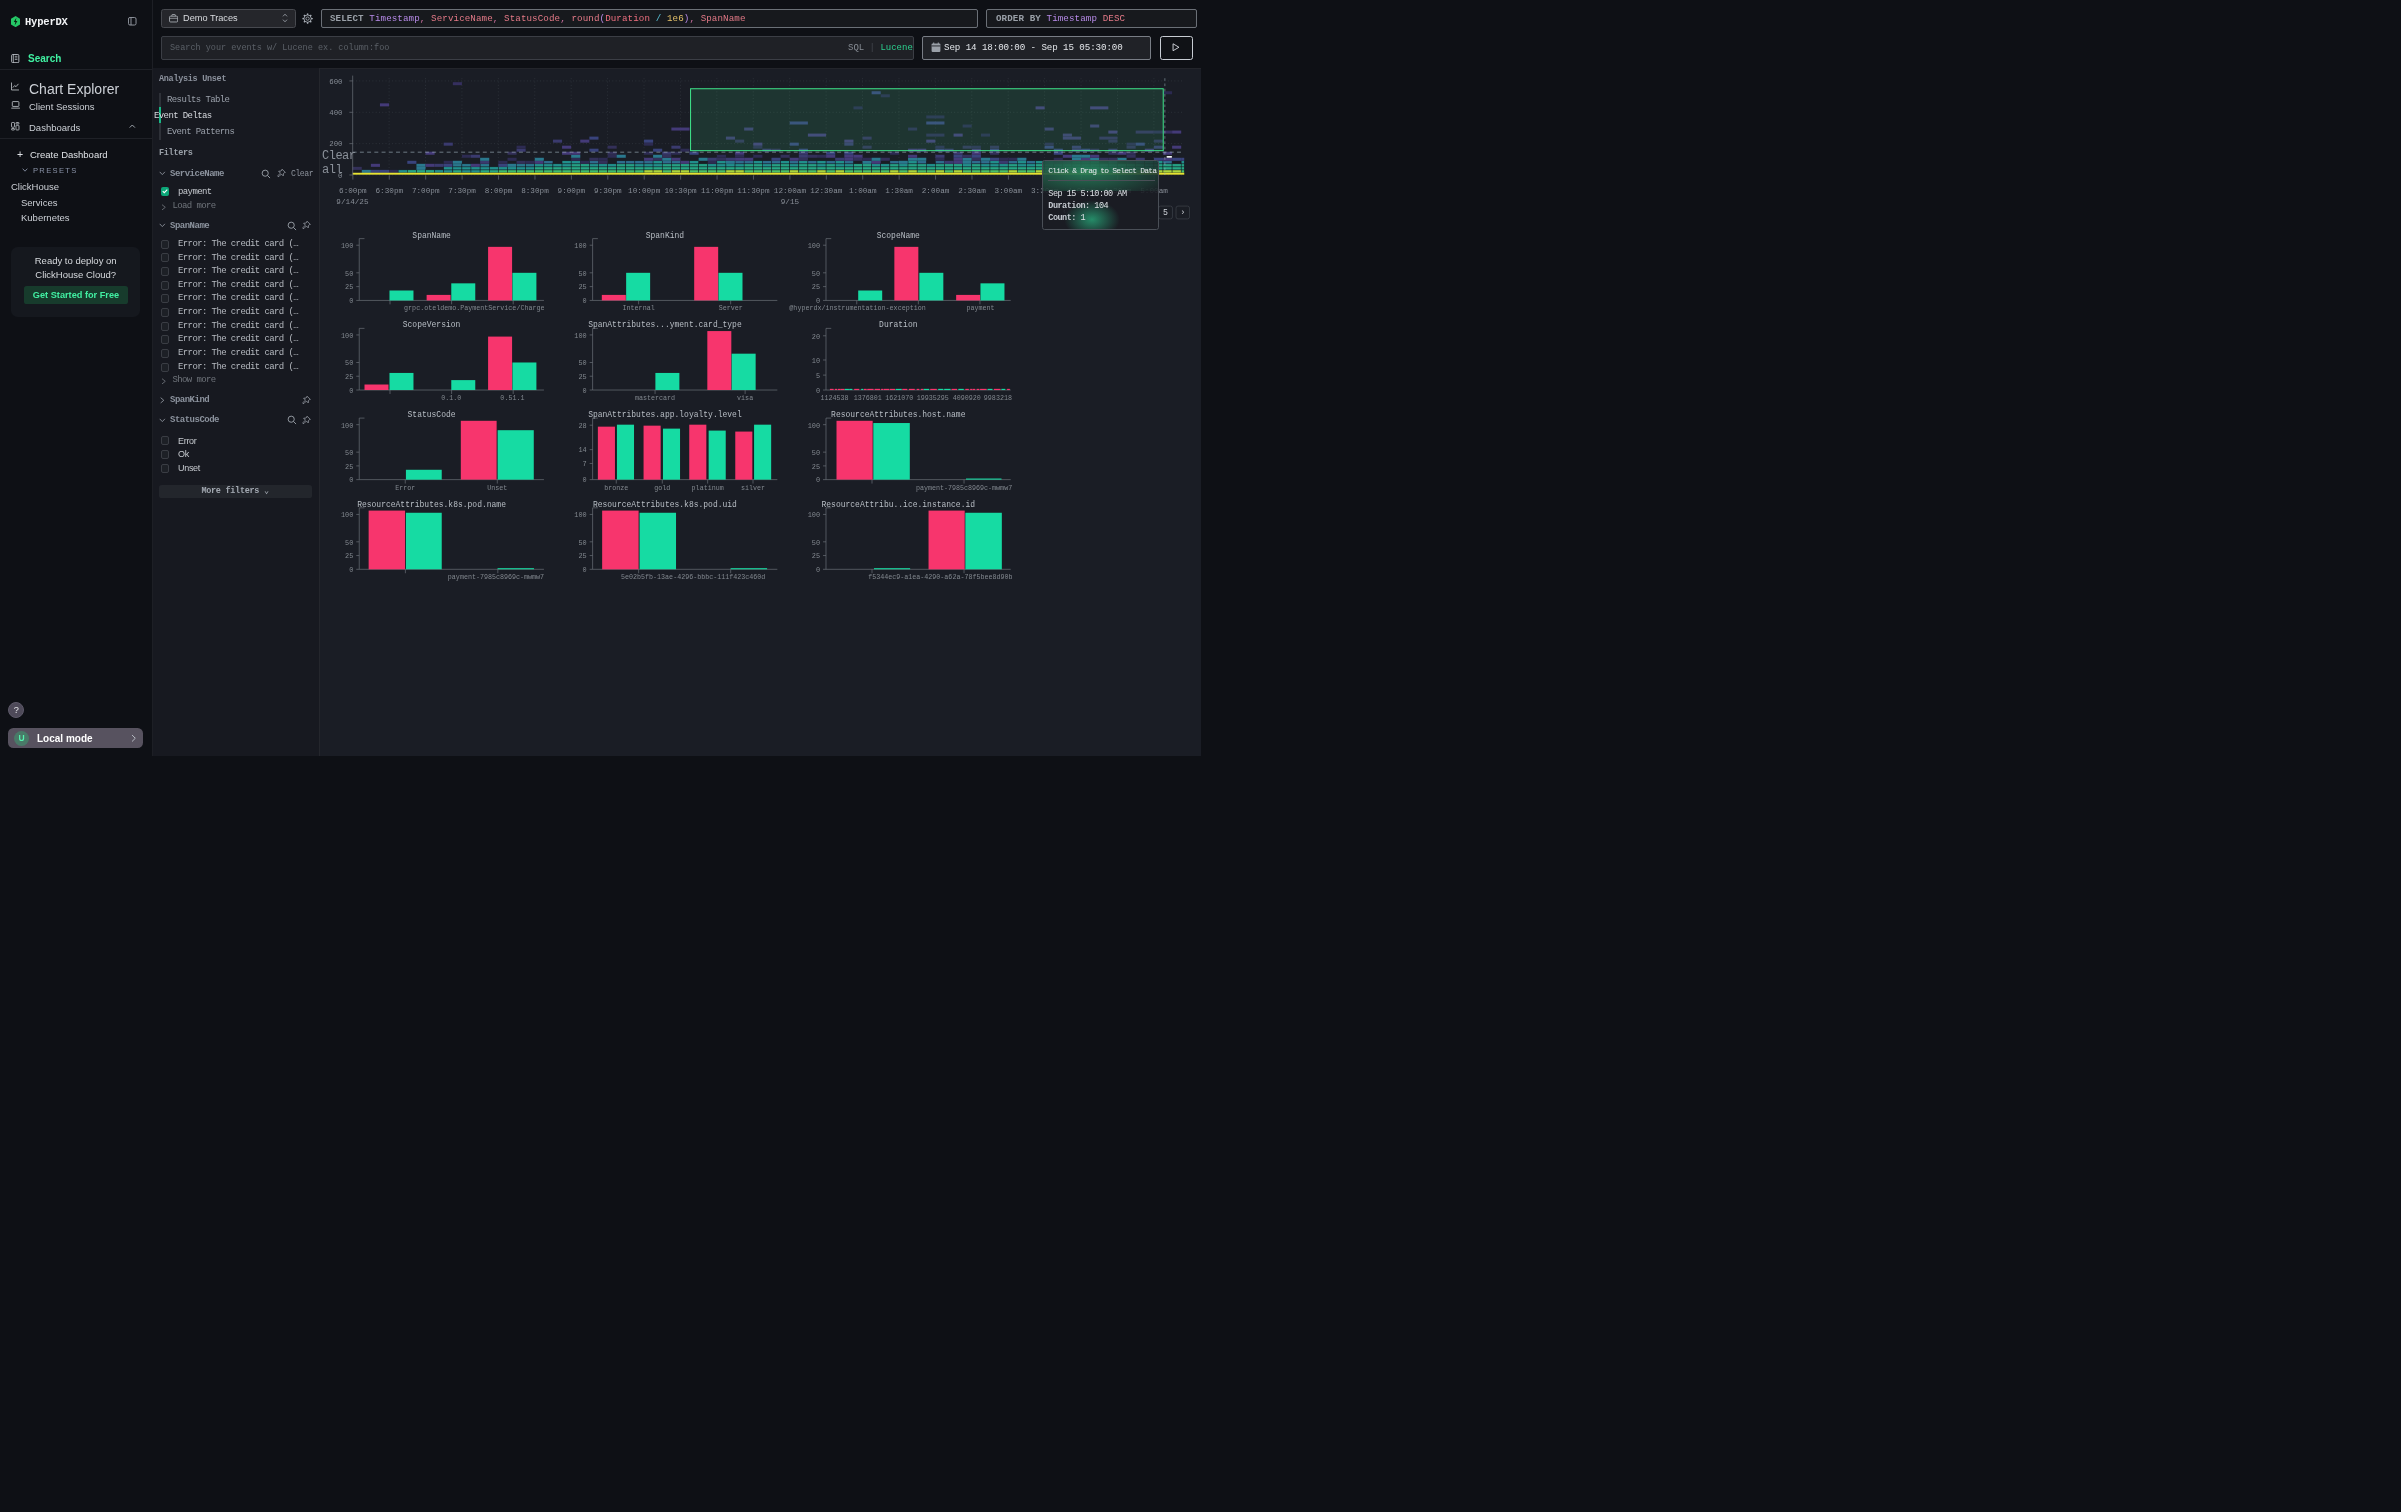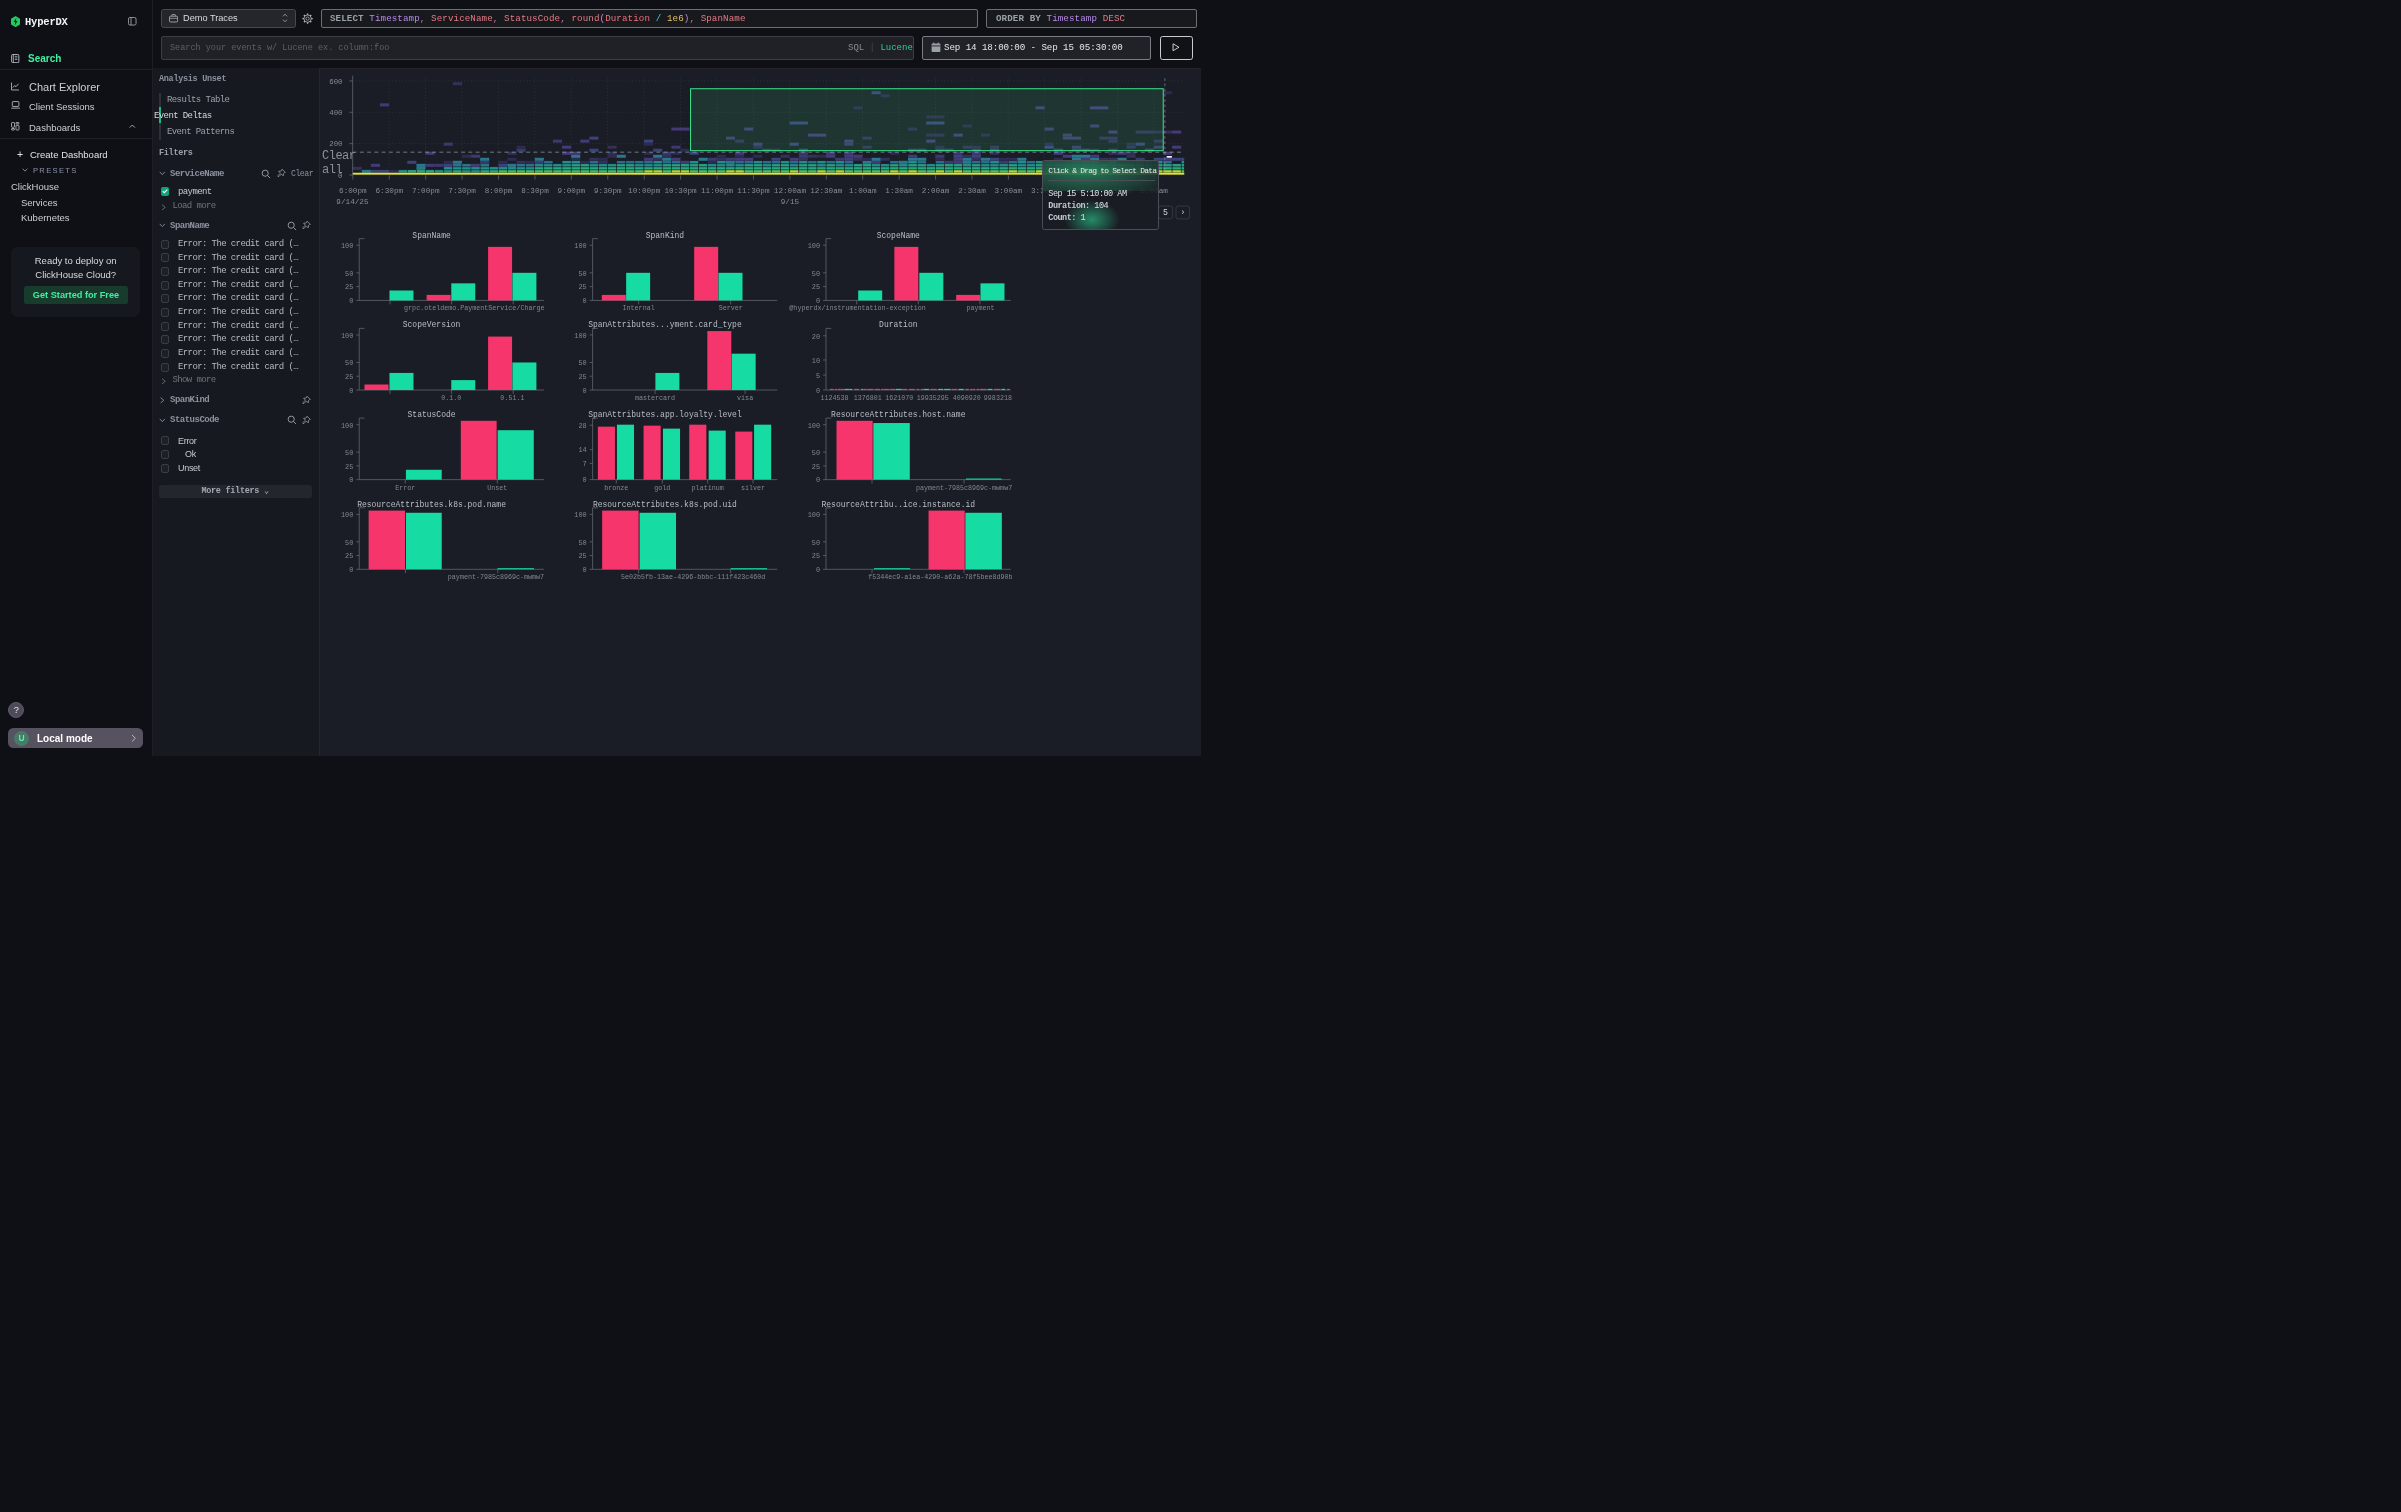--- a/index.html
+++ b/index.html
@@ -42,21 +42,21 @@
     <line x1="5.8" y1="8.4" x2="9.8" y2="8.4" stroke="#c9ced4" stroke-width="1"></line>
   </svg>
   <div class="abs" style="left:28px;top:53px;font-size:10px;font-weight:bold;color:#40f1a2;">Search</div>
 
   <div class="abs" style="left:0;top:69px;width:152px;height:0.7px;background:#1f2127;"></div>
 
   <svg class="abs" style="left:11.2px;top:82px;" width="8.5" height="8.5" viewBox="0 0 13 13">
     <polyline points="0.8,0.8 0.8,12.2 12.2,12.2" fill="none" stroke="#c9ced4" stroke-width="1.2"></polyline>
     <polyline points="2.8,8.6 5.6,5.4 7.6,7.2 11.4,2.8" fill="none" stroke="#c9ced4" stroke-width="1.2"></polyline>
   </svg>
-  <div class="abs" style="left:29px;top:81px;font-size:11px;color:#ccd0d6;">Chart Explorer</div>
+  <div class="abs" style="left:29px;top:81px;font-size:14px;color:#ccd0d6;">Chart Explorer</div>
 
   <svg class="abs" style="left:11.2px;top:101px;" width="9.2" height="8" viewBox="0 0 14 12">
     <rect x="2" y="0.8" width="10" height="7.4" rx="1" fill="none" stroke="#c9ced4" stroke-width="1.2"></rect>
     <line x1="0.4" y1="10.8" x2="13.6" y2="10.8" stroke="#c9ced4" stroke-width="1.2"></line>
   </svg>
   <div class="abs" style="left:29px;top:101px;font-size:9.5px;color:#ccd0d6;">Client Sessions</div>
 
   <svg class="abs" style="left:11.2px;top:122px;" width="8.5" height="8.5" viewBox="0 0 13 13">
     <rect x="0.8" y="0.8" width="4.6" height="7.2" rx="1" fill="none" stroke="#c9ced4" stroke-width="1.2"></rect>
     <rect x="0.8" y="10" width="4.6" height="2.2" rx="0.8" fill="none" stroke="#c9ced4" stroke-width="1.2"></rect>
@@ -241,21 +241,21 @@
       <circle cx="6.3" cy="6.3" r="4.6" fill="none" stroke="#9aa0a8" stroke-width="1.4"></circle>
       <line x1="9.8" y1="9.8" x2="13.6" y2="13.6" stroke="#9aa0a8" stroke-width="1.4"></line>
     </svg>
   <svg class="abs" style="left:149px;top:347px;" width="10.5" height="10.5" viewBox="0 0 16 16">
       <path d="M9.2 1.8 L14.2 6.8 L12.6 7.2 L11.4 8.4 L11 12 L8.2 9.2 L4.4 13 L3 13 L3 11.6 L6.8 7.8 L4 5 L7.6 4.6 L8.8 3.4 Z" fill="none" stroke="#9aa0a8" stroke-width="1.2" stroke-linejoin="round"></path>
     </svg>
 
   <div class="abs" style="left:8.5px;top:368px;width:8.5px;height:8.5px;border-radius:2px;background:#1d2026;border:0.7px solid #3a3d44;"></div>
   <div class="abs" style="left:26px;top:368px;font-size:9px;letter-spacing:-0.3px;color:#c6cacf;font-family:'Liberation Sans',sans-serif;">Error</div>
   <div class="abs" style="left:8.5px;top:382px;width:8.5px;height:8.5px;border-radius:2px;background:#1d2026;border:0.7px solid #3a3d44;"></div>
-  <div class="abs" style="left:26px;top:381px;font-size:9px;letter-spacing:-0.3px;color:#c6cacf;font-family:'Liberation Sans',sans-serif;margin-left:7px;">Ok</div>
+  <div class="abs" style="left:26px;top:381px;font-size:9px;letter-spacing:-0.3px;color:#c6cacf;font-family:'Liberation Sans',sans-serif;">Ok</div>
   <div class="abs" style="left:8.5px;top:396px;width:8.5px;height:8.5px;border-radius:2px;background:#1d2026;border:0.7px solid #3a3d44;"></div>
   <div class="abs" style="left:26px;top:395px;font-size:9px;letter-spacing:-0.3px;color:#c6cacf;font-family:'Liberation Sans',sans-serif;">Unset</div>
 
   <div class="abs" style="left:6.6px;top:417px;width:153px;height:12.5px;background:#23262c;border-radius:2.6px;text-align:center;line-height:12.5px;font-size:8.5px;font-weight:bold;letter-spacing:-0.3px;color:#a2a8b1;">More filters <span style="font-weight:normal;">⌄</span></div>
 </div>
 
 <svg class="abs" style="left:0;top:0;z-index:4;" width="1201" height="756" viewBox="0 0 1826 1150">
 <line x1="536.0" y1="266.2" x2="1801.0" y2="266.2" stroke="#363b43" stroke-width="1" stroke-dasharray="1.5 3.5"></line>
 <line x1="536.0" y1="218.5" x2="1801.0" y2="218.5" stroke="#363b43" stroke-width="1" stroke-dasharray="1.5 3.5"></line>
 <line x1="536.0" y1="170.8" x2="1801.0" y2="170.8" stroke="#363b43" stroke-width="1" stroke-dasharray="1.5 3.5"></line>

